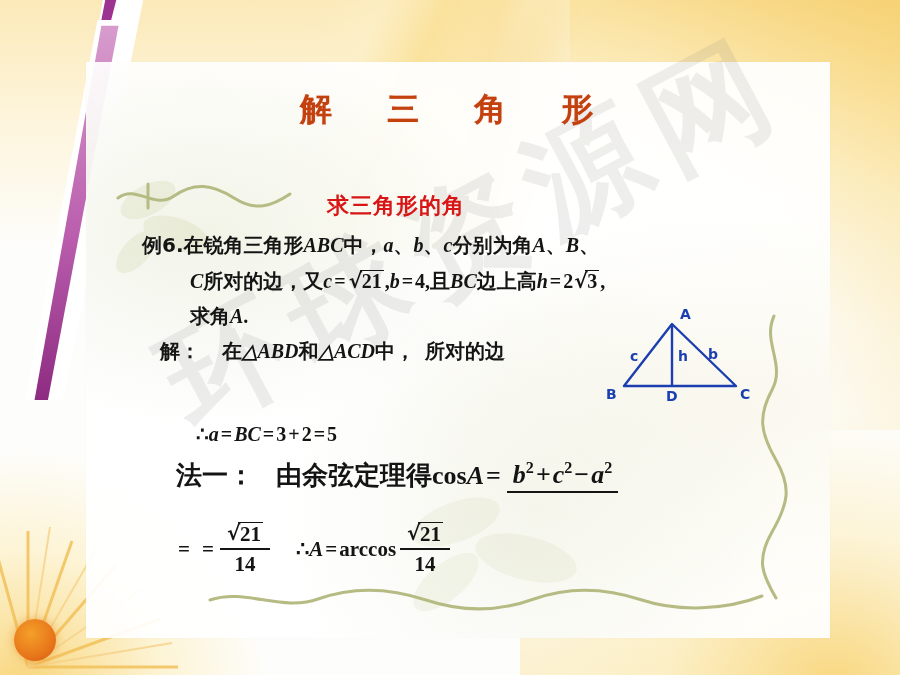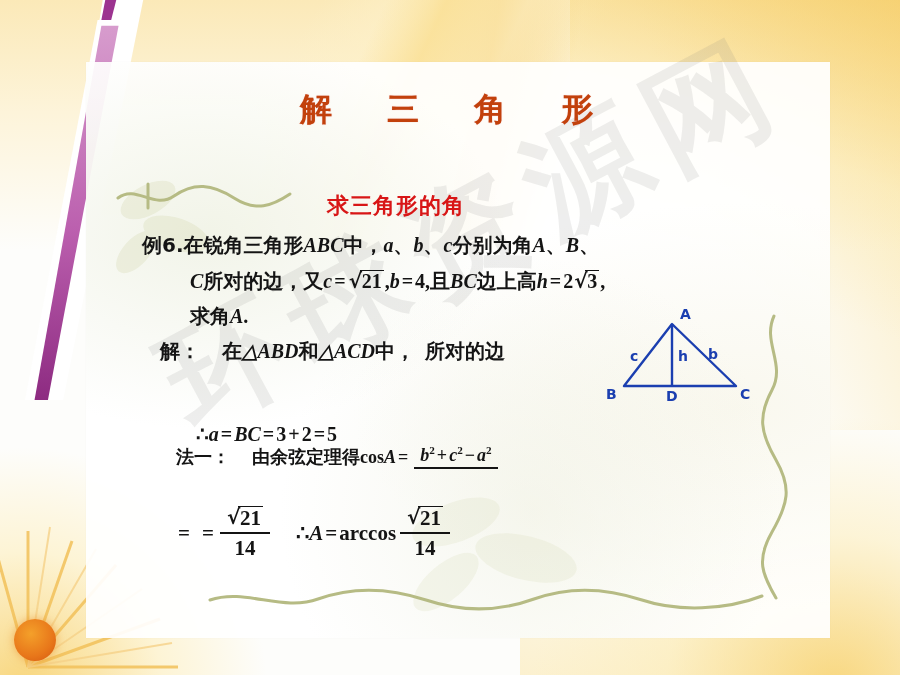--- a/index.html
+++ b/index.html
@@ -106,21 +106,21 @@
   .rad{display:inline-block;position:relative;padding-left:11px;margin:0 1px;text-align:center;}
   .rad::before{
     content:"\221A";position:absolute;left:0;top:-1px;font-size:20px;font-weight:bold;
     font-family:"DejaVu Sans",sans-serif;
   }
   .rad > .radbody{border-top:1.6px solid #141414;padding:0 2px;display:inline-block;line-height:1.05;}
 
   sup.exp{font-size:.62em;vertical-align:super;font-weight:bold;font-family:"Liberation Serif",serif;}
 
   
-  .frac{display:inline-block;vertical-align:middle;text-align:center;margin:0 4px;position:relative;top:-2px;}
+  .frac{display:inline-block;vertical-align:middle;text-align:center;margin:16px 4px;position:relative;top:-2px;}
   .frac .num{display:block;padding:0 6px 1px 6px;border-bottom:2px solid #141414;white-space:nowrap;}
   .frac .den{display:block;padding:2px 6px 0 6px;white-space:nowrap;}
 
   .triangle-fig{position:absolute;left:604px;top:306px;width:150px;height:104px;}
   .fig-label{position:absolute;color:#1b3fb0;font-weight:bold;font-size:14px;font-family:"DejaVu Sans",sans-serif;}
 </style>
 </head>
 <body>
 
 <div class="slide">
@@ -216,21 +216,21 @@
 
   <div class="body-text l4">
     <span class="cn">解：</span><span class="sp2"></span><span class="cn">在</span><span class="mi">△ABD</span><span class="cn">和</span><span class="mi">△ACD</span><span class="cn">中，</span><span class="sp"></span><span class="cn">所对的边</span>
   </div>
 
 
   <div class="body-text l6">
     <span class="mn">∴</span><span class="mi">a</span><span class="mo">=</span><span class="mi">BC</span><span class="mo">=</span><span class="mn">3</span><span class="mo">+</span><span class="mn">2</span><span class="mo">=</span><span class="mn">5</span>
   </div>
 
-  <div class="body-text l7" style="font-size:18px;">
+  <div class="body-text l7" style="font-size:26px;">
     <span class="cn">法一：</span><span class="sp2"></span><span class="cn">由余弦定理得</span><span class="mn">cos</span><span class="mi">A</span><span class="mo">=</span><span class="frac">
         <span class="num"><span class="mi">b</span><sup class="exp">2</sup><span class="mo">+</span><span class="mi">c</span><sup class="exp">2</sup><span class="mo">−</span><span class="mi">a</span><sup class="exp">2</sup></span>
     </span>
   </div>
 
   <div class="body-text l8" style="font-size:21px;">
     <span class="mo">=</span><span class="frac">
     </span><span class="mo">=</span><span class="frac">
         <span class="num"><span class="rad"><span class="radbody mn">21</span></span></span>
         <span class="den mn">14</span>

